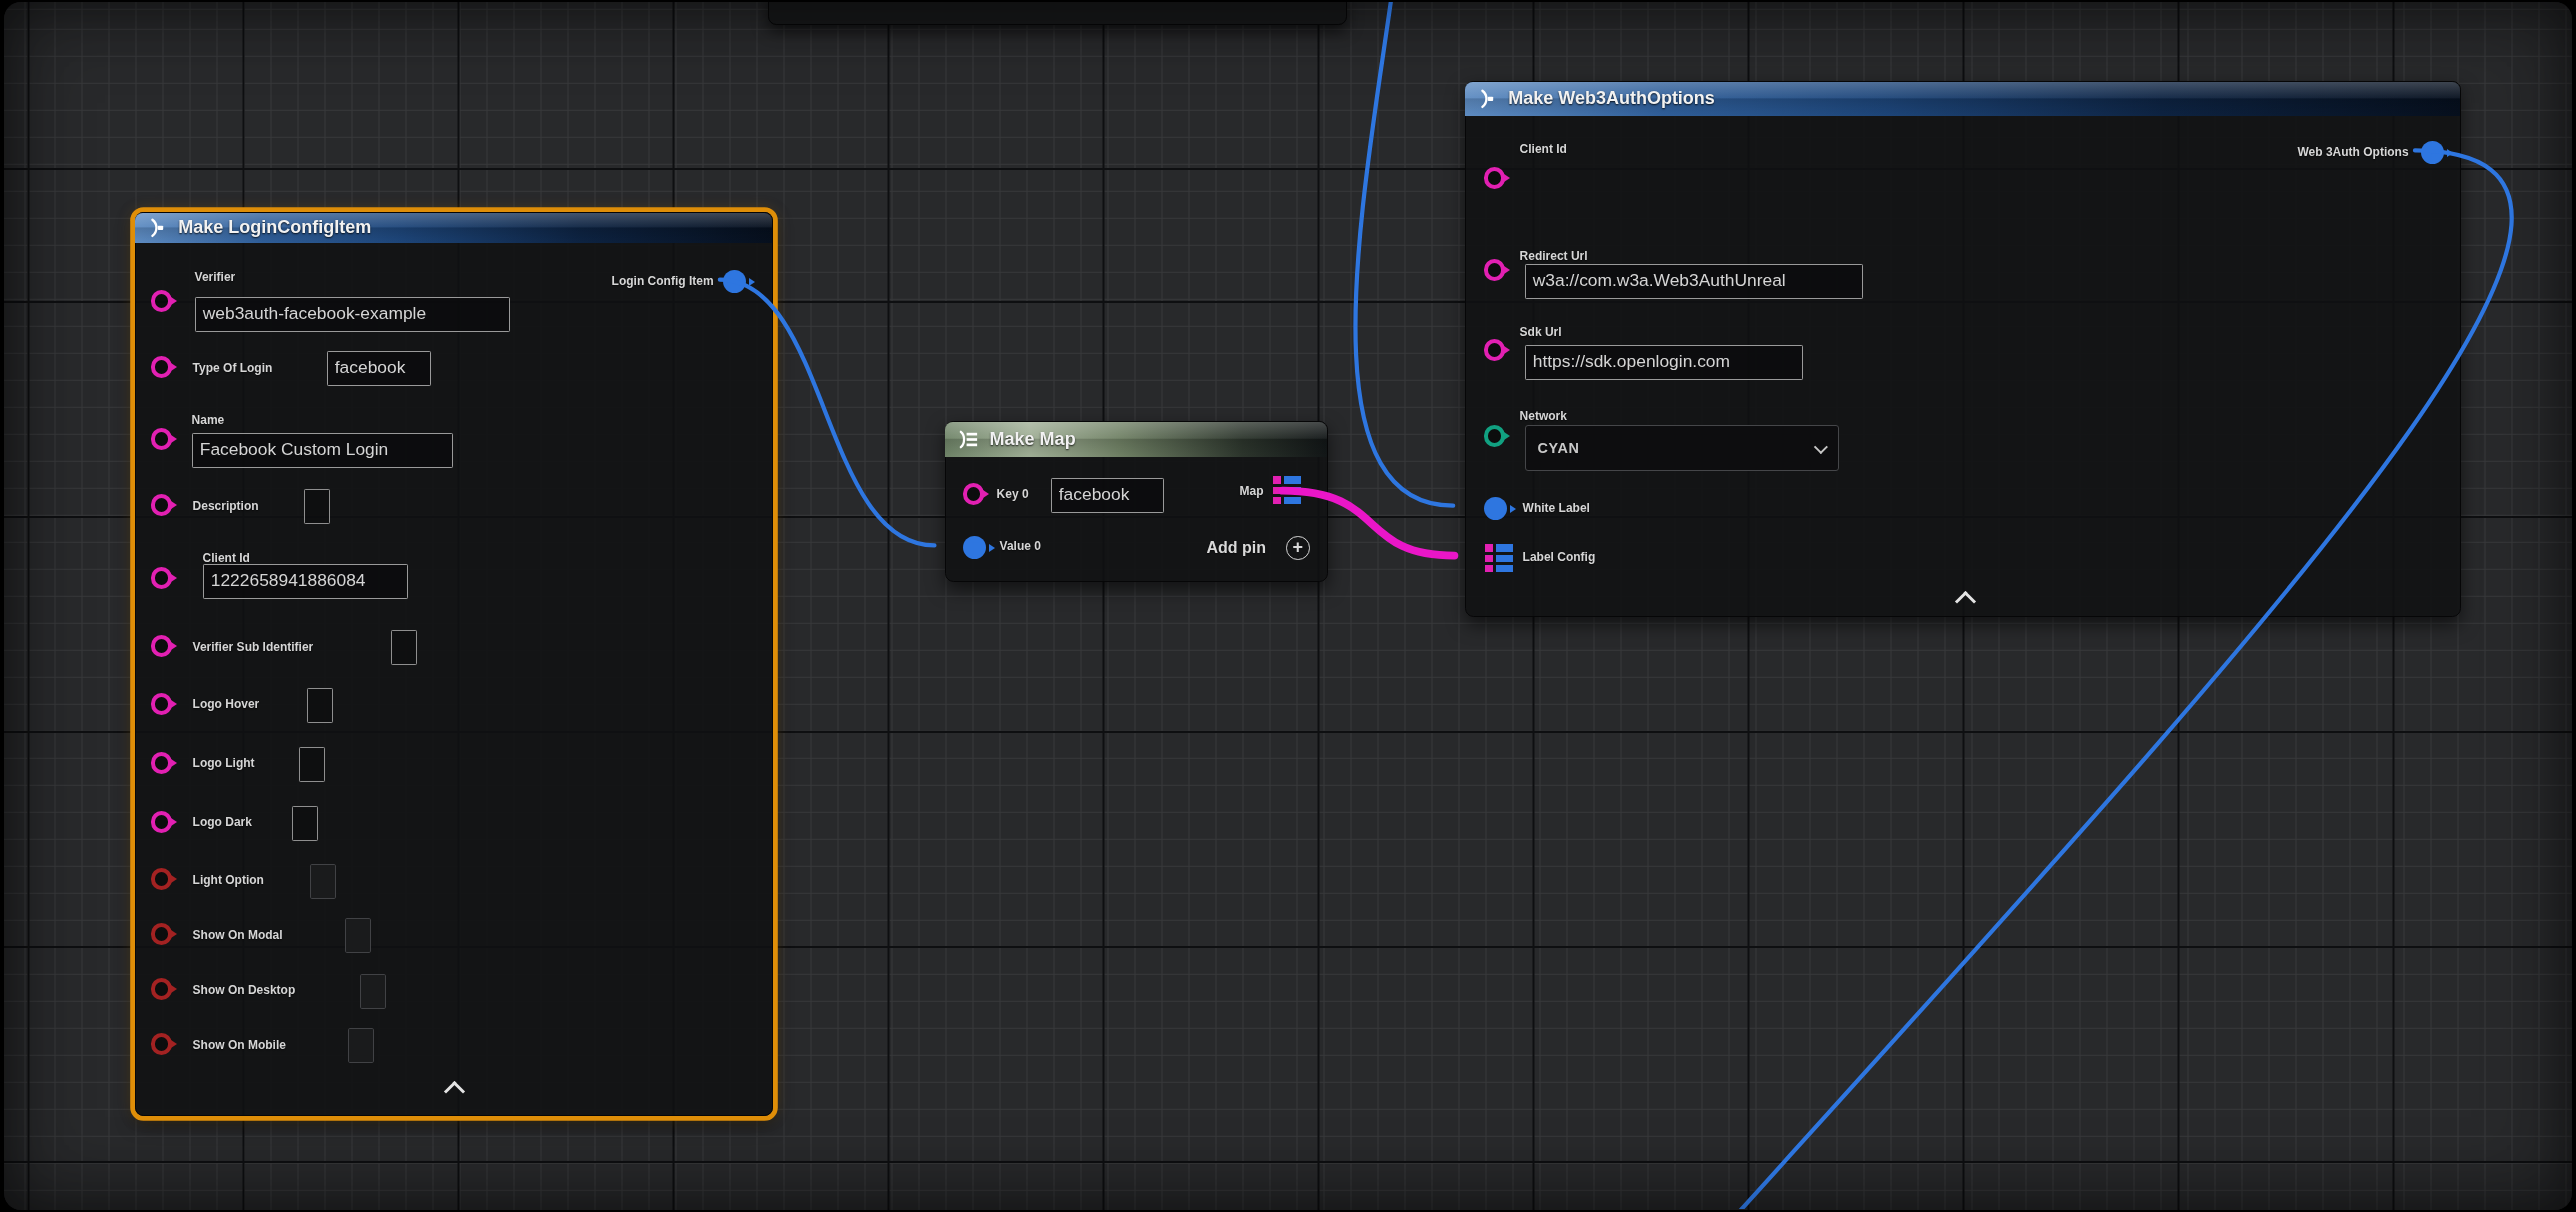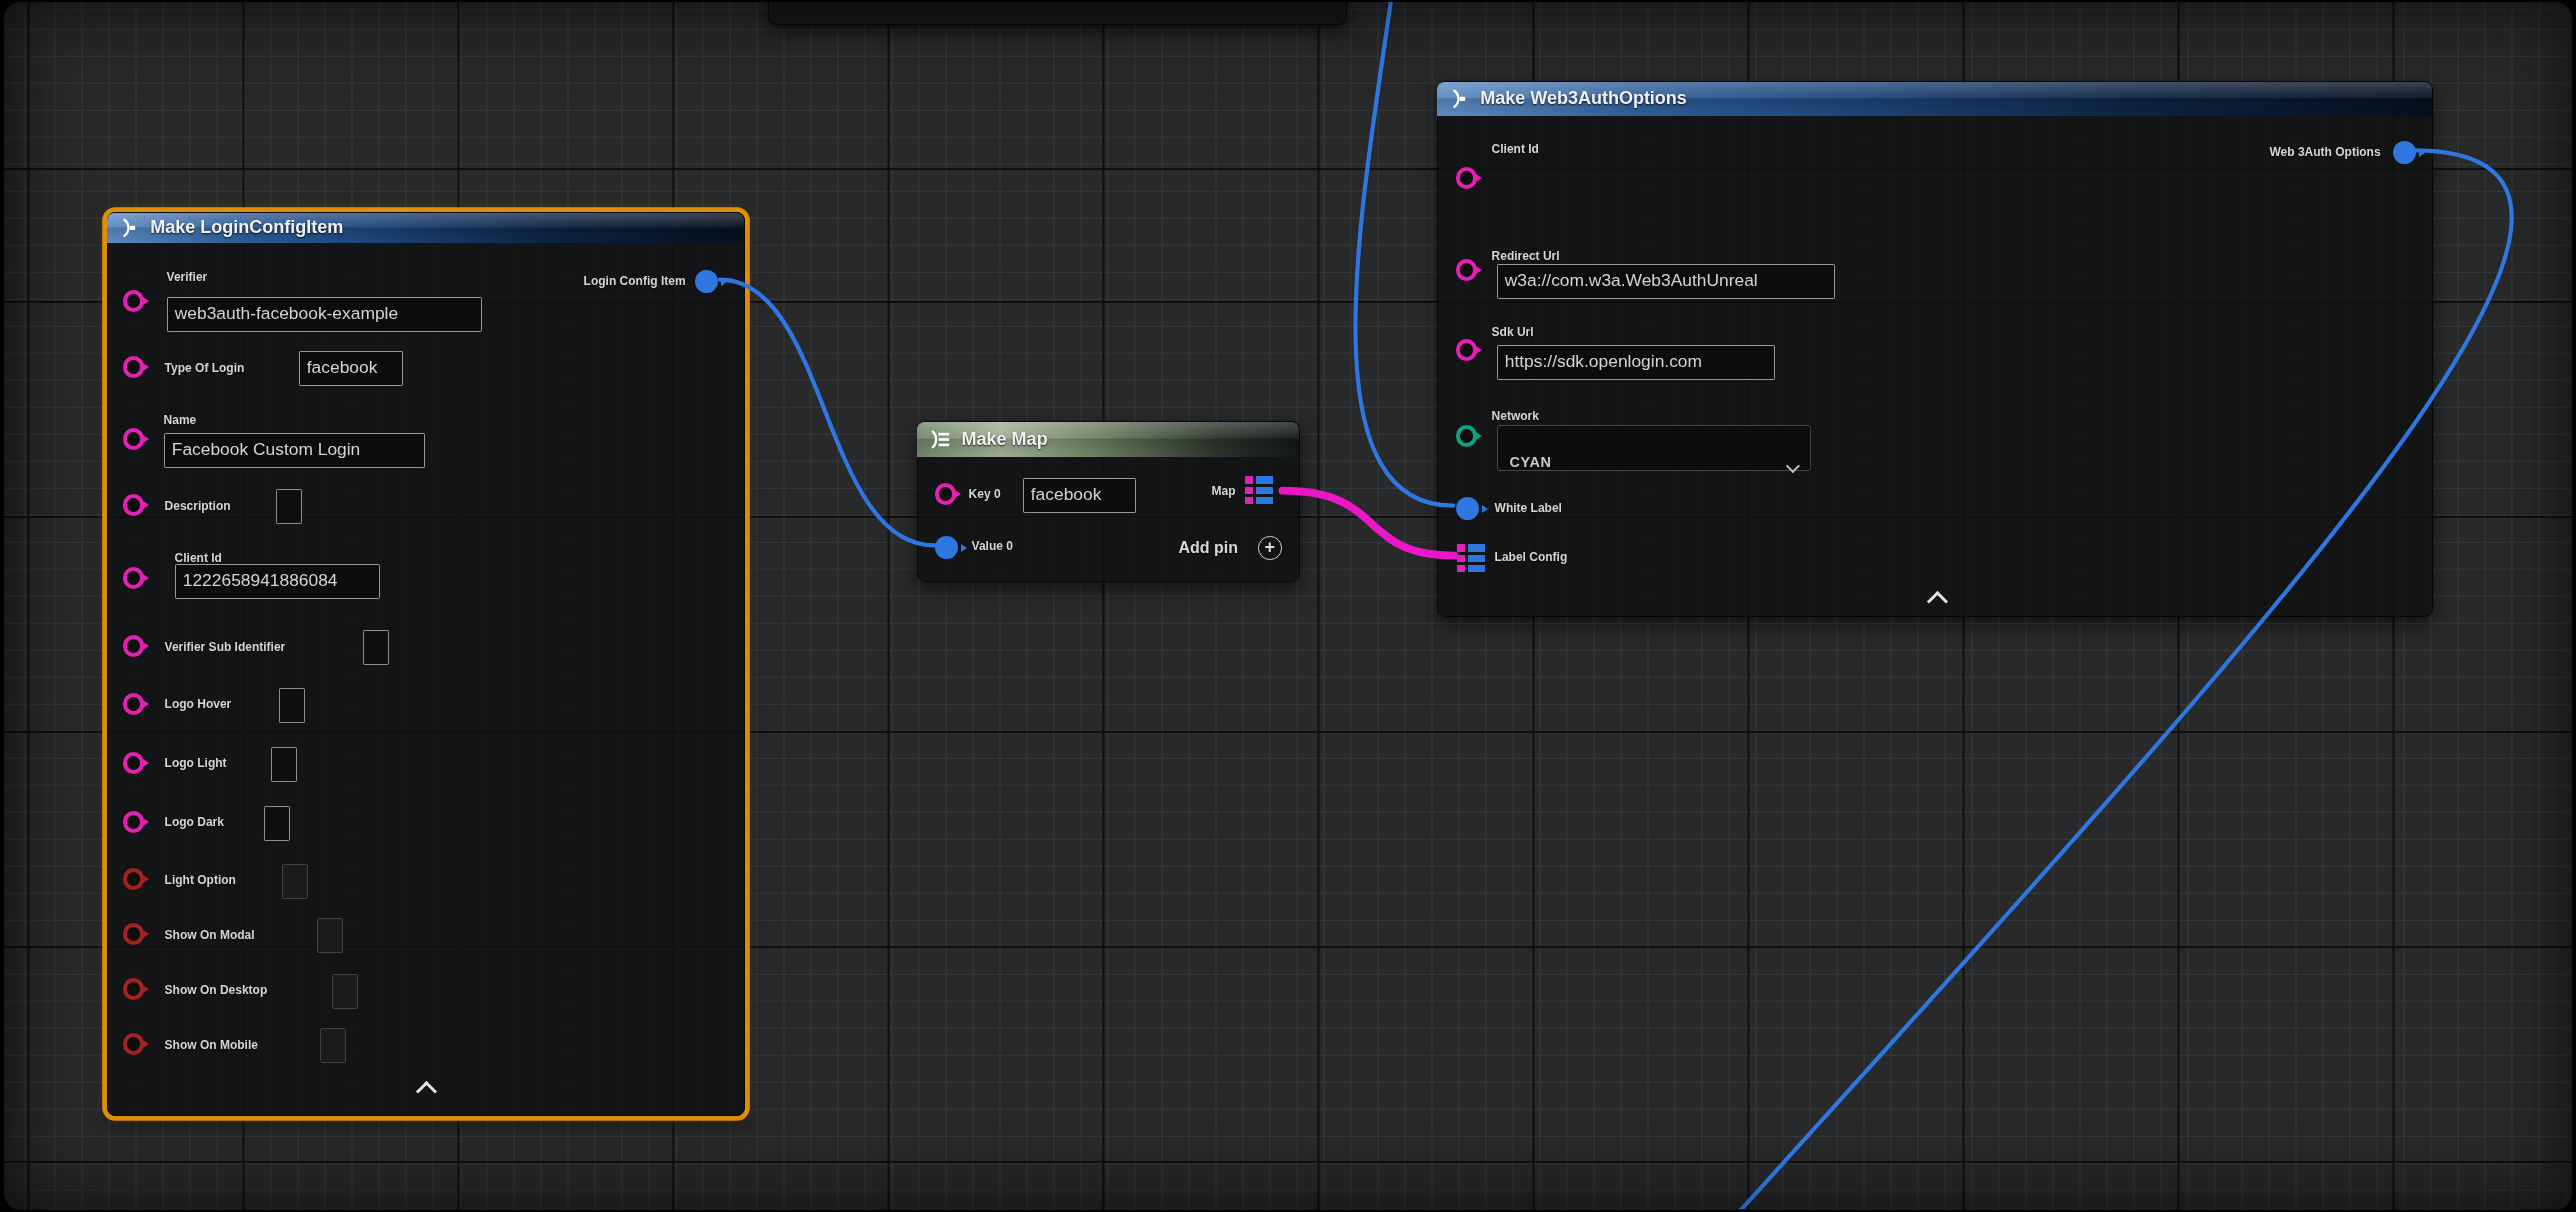--- a/index.html
+++ b/index.html
@@ -9,21 +9,21 @@
     background-image:
       repeating-linear-gradient(90deg,#0e0f11 0 1.8px,transparent 1.8px 215px),
       repeating-linear-gradient(0deg,#0e0f11 0 1.8px,transparent 1.8px 215px),
       repeating-linear-gradient(90deg,#37383a 0 1.2px,transparent 1.2px 27px),
       repeating-linear-gradient(0deg,#37383a 0 1.2px,transparent 1.2px 27px);
     background-position:23.5px 0,0 168px,23.5px 0,0 7.8px;
     box-shadow:inset 0 0 84px rgba(0,0,0,.45);}
   .vignette{position:absolute;inset:0;pointer-events:none;box-shadow:inset 0 0 54px rgba(0,0,0,.4);z-index:6;}
 
   .node{position:absolute;background:rgba(16,17,18,.88);border:1.2px solid #060607;border-radius:8.4px;
-    box-shadow:0 7.2px 18px rgba(0,0,0,.55);z-index:2;}
+    box-shadow:0 7.2px 18px rgba(0,0,0,.55);z-index:2;margin-left:28px;}
   .node.selected{box-shadow:0 0 0 4.8px #df8e08,0 0 15.6px rgba(223,142,8,.35),0 7.2px 18px rgba(0,0,0,.6);}
   .node-header{position:absolute;left:-0.6px;right:-0.6px;top:-0.6px;display:flex;align-items:center;gap:9.6px;
     padding:0 12px;border-radius:7.8px 7.8px 0 0;overflow:hidden;}
   .node-header:after{content:"";position:absolute;inset:0;
     background:linear-gradient(to bottom,rgba(255,255,255,.22),rgba(255,255,255,.05) 46%,rgba(0,0,0,.14) 50%,rgba(0,0,0,0));}
   .hdr-blue{background:linear-gradient(to right,#5e8cc2 0%,#2f5e99 20%,#1d4579 42%,#0d2342 70%,#060f1d 100%);}
   .hdr-green{background:linear-gradient(to right,#6f8468 0%,#9fae95 22%,#6f8064 46%,#2c352c 78%,#121617 100%);}
   .node-title{color:#f2f2f2;font-size:18px;font-weight:700;text-shadow:0 1.2px 1.8px rgba(0,0,0,.8);white-space:nowrap;z-index:1;}
   .hicon{z-index:1;flex:0 0 auto;}
 
@@ -46,21 +46,21 @@
   .empty-box{position:absolute;width:24px;height:33px;background:rgba(11,11,12,.55);
     border:1.2px solid #8f8f8f;border-radius:1.2px;}
   .checkbox{position:absolute;width:24px;height:33px;background:#1a1b1c;border:1.2px solid #414245;border-radius:1.8px;}
 
   .bigbox{position:absolute;background:rgba(9,9,10,.66);border:1.2px solid #9a9a9a;border-radius:1.2px;
     color:#d5d5d5;font-size:18px;overflow:hidden;}
   .bigbox .line{display:block;line-height:29px;padding:0 6px;white-space:nowrap;}
   .hscroll{position:absolute;left:4.8px;top:31px;width:420px;height:9px;border-radius:4.8px;background:#757577;}
 
   .dropdown{position:absolute;background:#0d0d0f;border:1.2px solid #454649;border-radius:3px;
-    display:flex;align-items:flex-end;justify-content:space-between;padding:0 12px;color:#c9c9c9;
+    display:flex;align-items:center;justify-content:space-between;padding:0 12px;color:#c9c9c9;
     font-size:14.4px;font-weight:600;letter-spacing:0.6px;}
   .dd-chev{width:7.8px;height:7.8px;border-right:2.4px solid #c6c6c6;border-bottom:2.4px solid #c6c6c6;
     transform:rotate(45deg);margin-top:-3.6px;}
 
   .chev-up{position:absolute;width:12px;height:12px;border-left:3px solid #e4e4e4;border-top:3px solid #e4e4e4;
     transform:rotate(45deg);}
 
   .addpin{position:absolute;display:flex;align-items:center;gap:20px;color:#d9d9d9;}
   .addpin .txt{font-size:16px;font-weight:600;text-shadow:0 1.2px 1.2px rgba(0,0,0,.55);}
   .addpin .circ{width:21.6px;height:21.6px;border:1.8px solid #d6d6d6;border-radius:50%;

